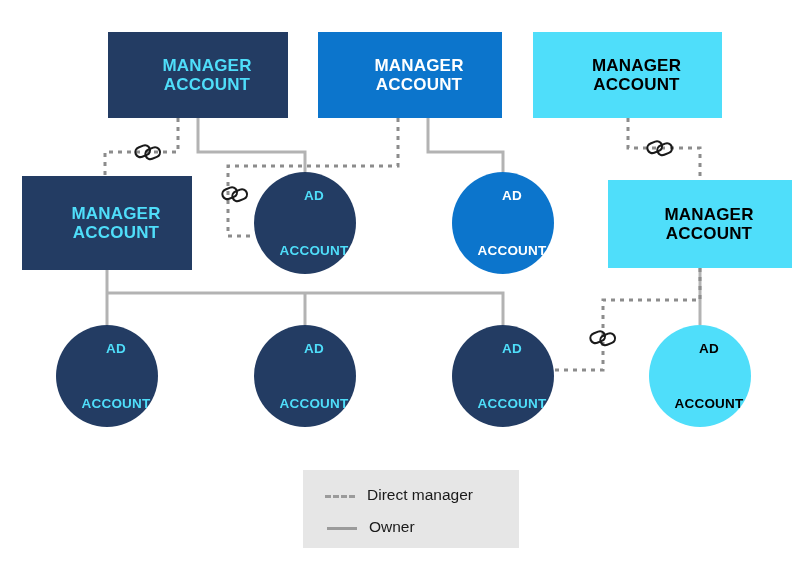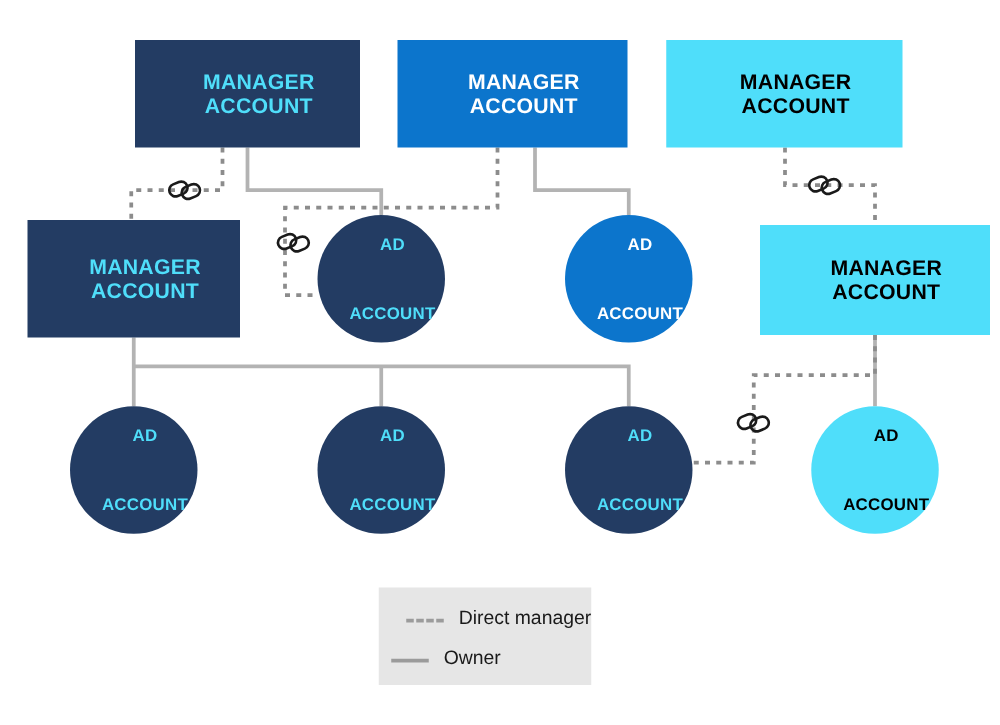--- a/index.html
+++ b/index.html
@@ -169,24 +169,24 @@
           </g>
         </svg></span>
       <span class="linkicon" style="left: 588px; top: 327px;"><svg viewBox="0 0 30 22" width="30" height="22" xmlns="http://www.w3.org/2000/svg">
           <g fill="none" stroke="#1a1a1a" stroke-width="2.1">
             <rect x="2.2" y="5.2" width="15" height="10" rx="5" ry="5" transform="rotate(-22 9.7 10.2)"></rect>
             <rect x="12.2" y="7.2" width="15" height="10" rx="5" ry="5" transform="rotate(-22 19.7 12.2)"></rect>
           </g>
         </svg></span>
     </div>
 
-  <div id="legend" style="left: 303px; top: 470px; width: 170px; height: 78px; background: rgb(230, 230, 230);">
+  <div id="legend" style="left: 303px; top: 470px; width: 216px; height: 78px; background: rgb(230, 230, 230);">
     <div class="legend-row" style="left:22px; top:16px;">
       <span class="legend-swatch dashed"></span>
       <span class="legend-label">Direct manager</span>
     </div>
-    <div class="legend-row" style="left:10px; top:48px;">
+    <div class="legend-row" style="left:24px; top:48px;">
       <span class="legend-swatch solid"></span>
       <span class="legend-label">Owner</span>
     </div>
   </div>
 
 </div>
 
 </body></html>

